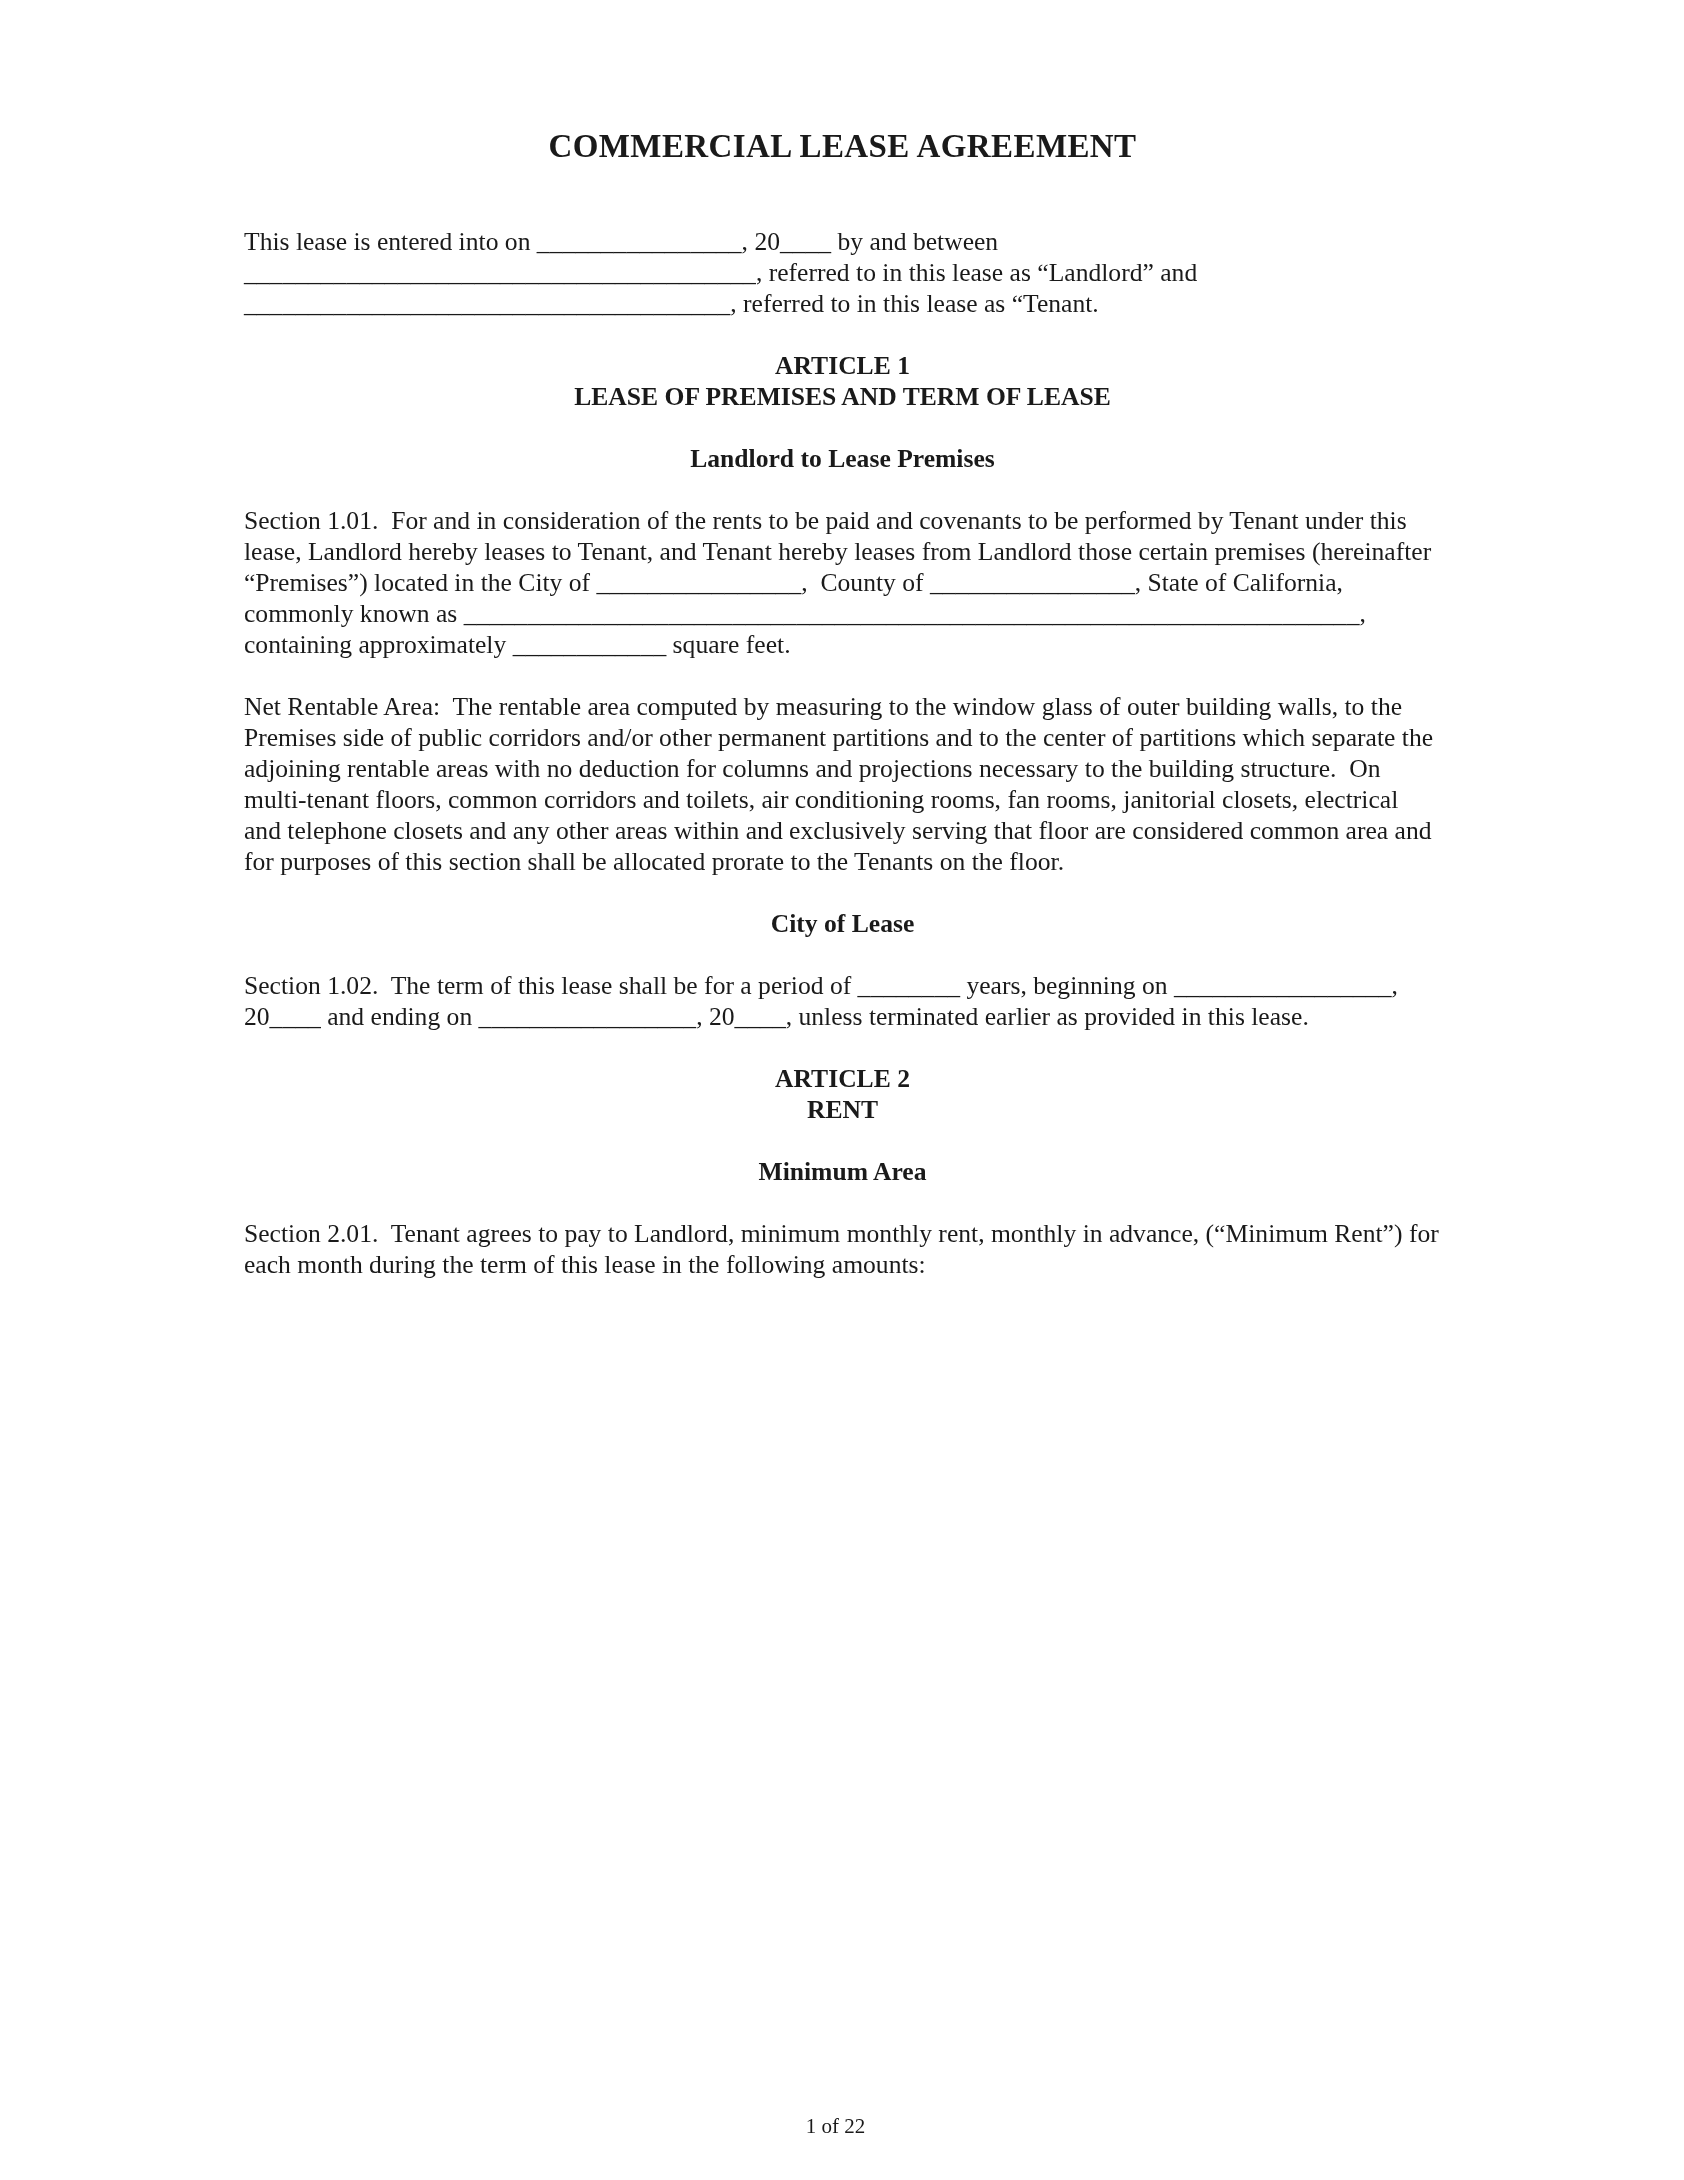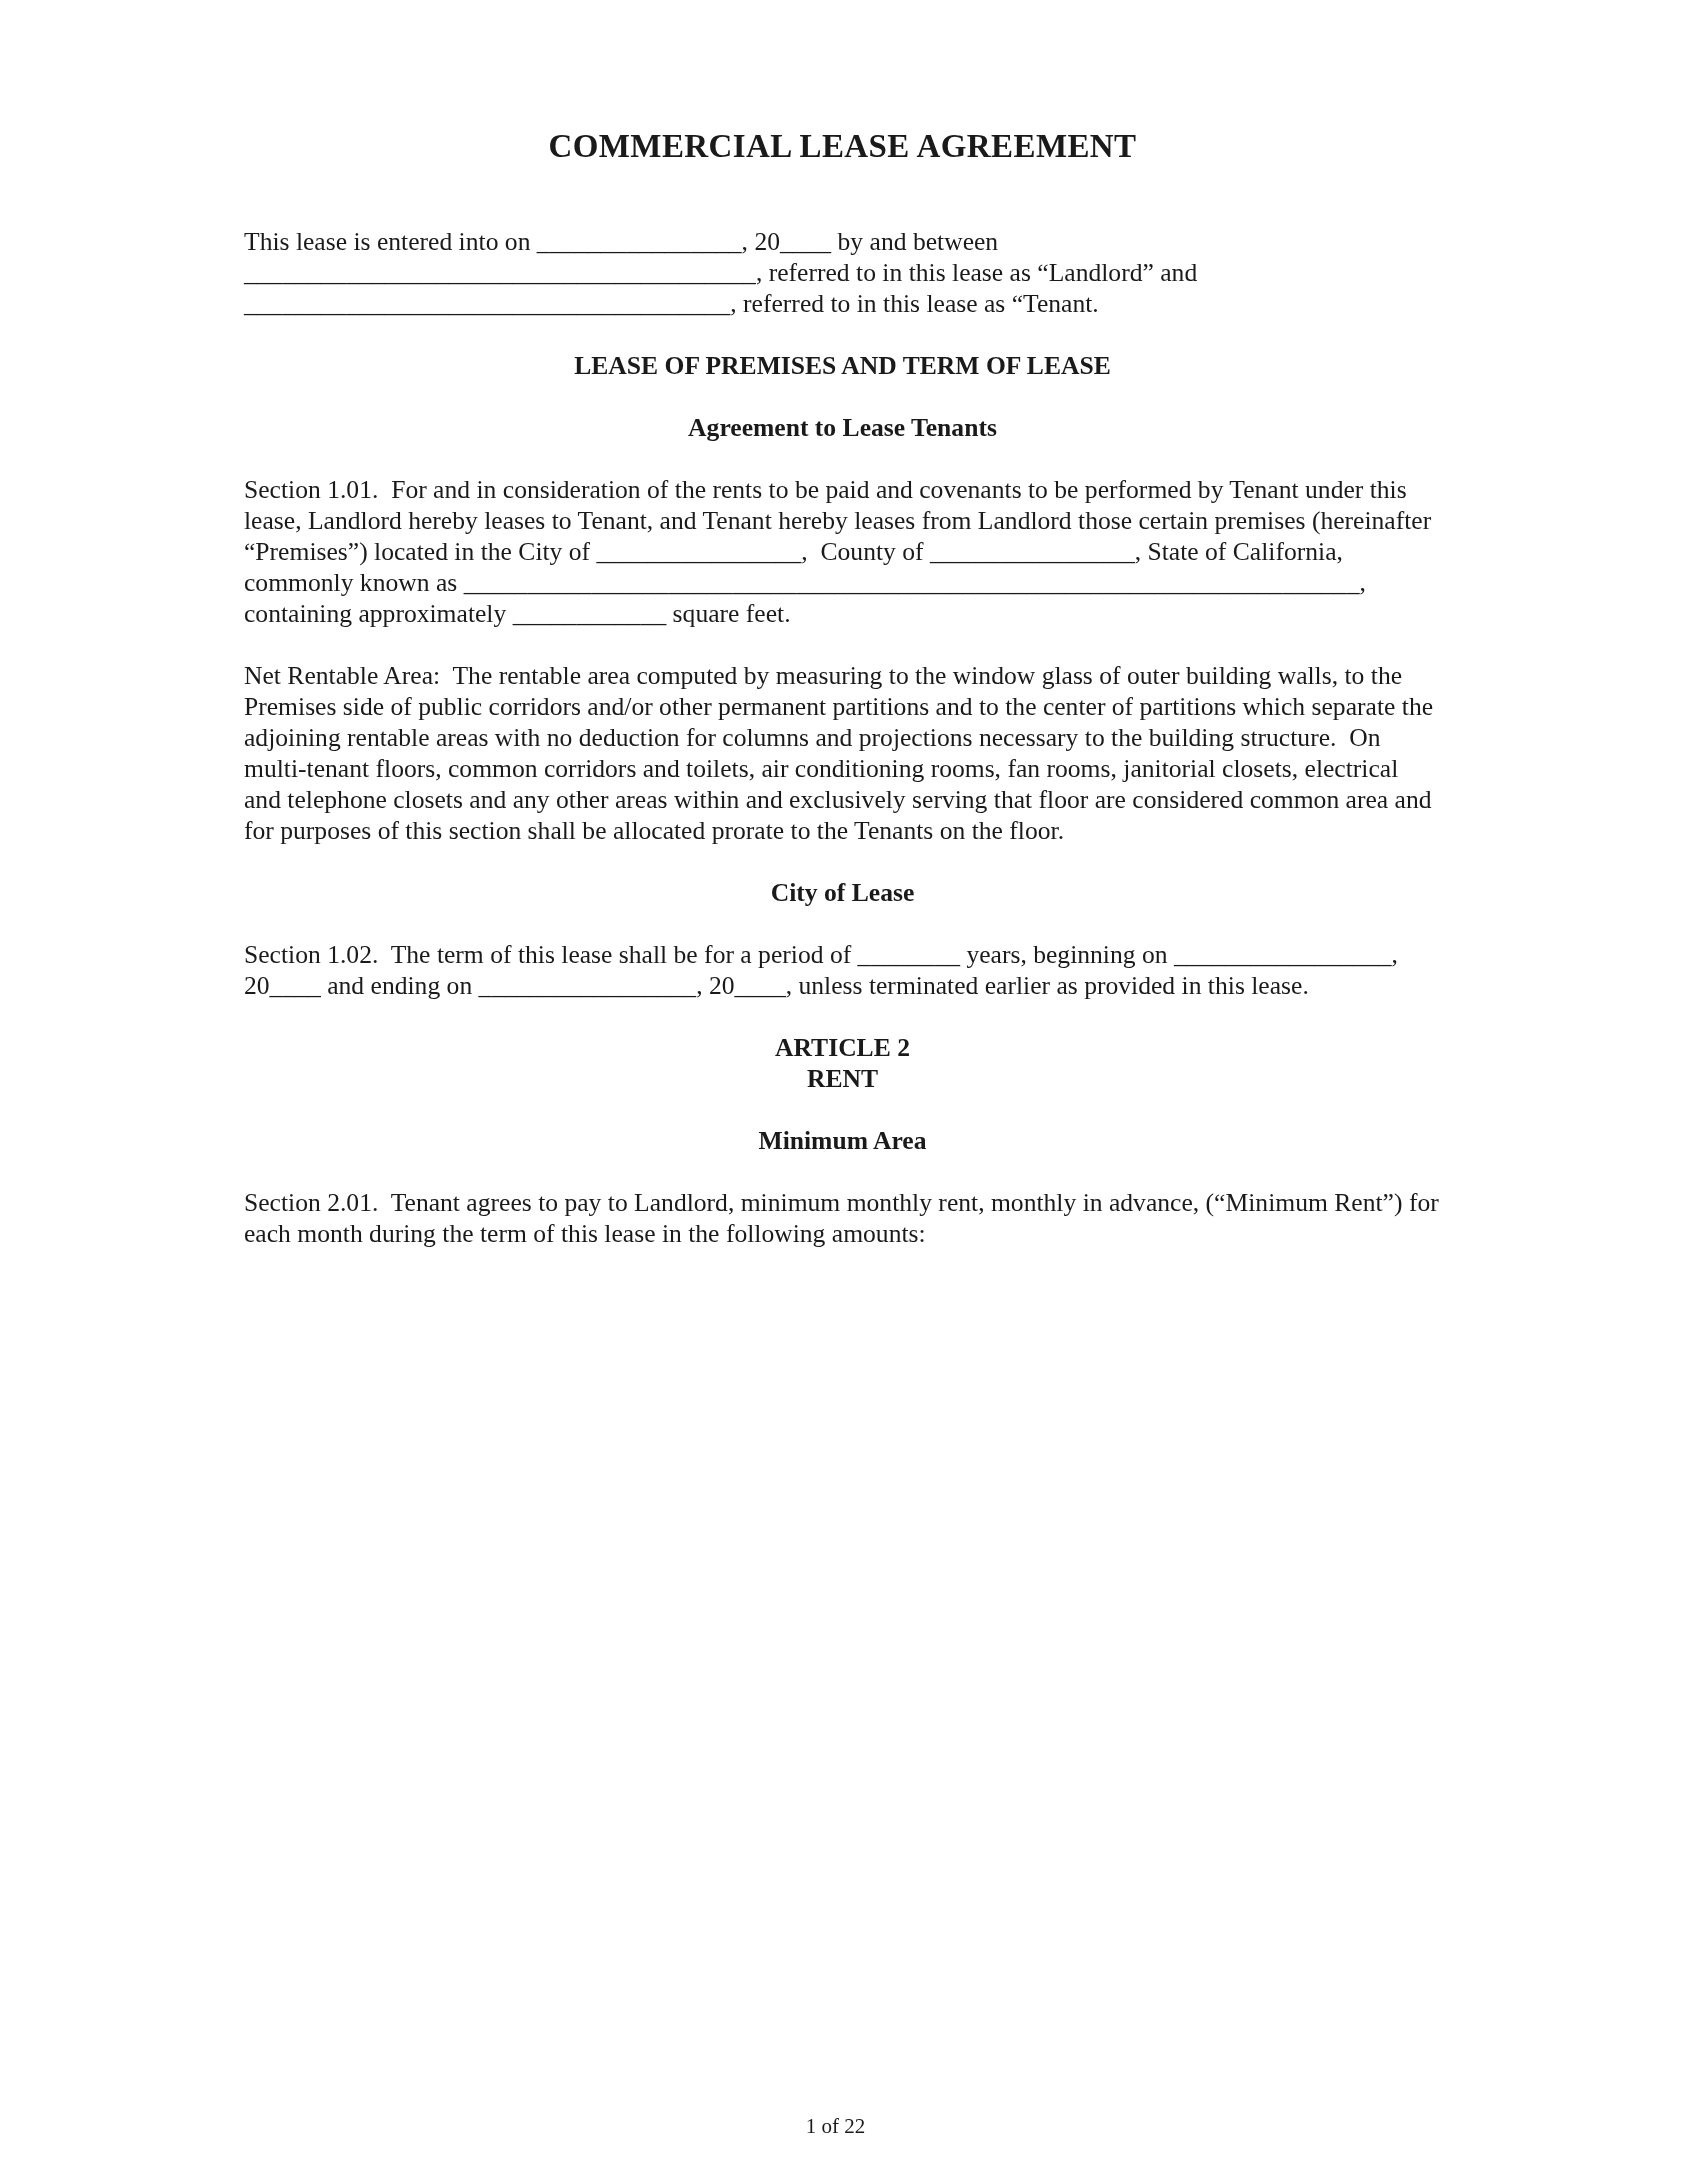--- a/index.html
+++ b/index.html
@@ -64,24 +64,25 @@
 </head>
 <body>
 
 <div class="page">
 
   <h1 class="doc-title">COMMERCIAL LEASE AGREEMENT</h1>
 
   <p class="para">This lease is entered into on ________________, 20____ by and between ________________________________________, referred to in this lease as “Landlord” and ______________________________________, referred to in this lease as “Tenant.</p>
 
   <div class="heading-group">
+    <div class="heading-line">ARTICLE 1</div>
     <div class="heading-line">LEASE OF PREMISES AND TERM OF LEASE</div>
   </div>
 
-  <div class="subheading">Agreement to Lease Tenants</div>
+  <div class="subheading">Landlord to Lease Premises</div>
 
   <p class="para"><span class="section-label">Section 1.01</span><span>.  For and in consideration of the rents to be paid and covenants to be performed by Tenant under this lease, Landlord hereby leases to Tenant, and Tenant hereby leases from Landlord those certain premises (hereinafter “Premises”) located in the City of ________________,  County of ________________, State of California, commonly known as ______________________________________________________________________, containing approximately ____________ square feet.</span></p>
 
   <p class="para">Net Rentable Area:  The rentable area computed by measuring to the window glass of outer building walls, to the Premises side of public corridors and/or other permanent partitions and to the center of partitions which separate the adjoining rentable areas with no deduction for columns and projections necessary to the building structure.  On multi-tenant floors, common corridors and toilets, air conditioning rooms, fan rooms, janitorial closets, electrical and telephone closets and any other areas within and exclusively serving that floor are considered common area and for purposes of this section shall be allocated prorate to the Tenants on the floor.</p>
 
   <div class="subheading">City of Lease</div>
 
   <p class="para">Section 1.02.  The term of this lease shall be for a period of ________ years, beginning on _________________, 20____ and ending on _________________, 20____, unless terminated earlier as provided in this lease.</p>
 
   <div class="heading-group">

